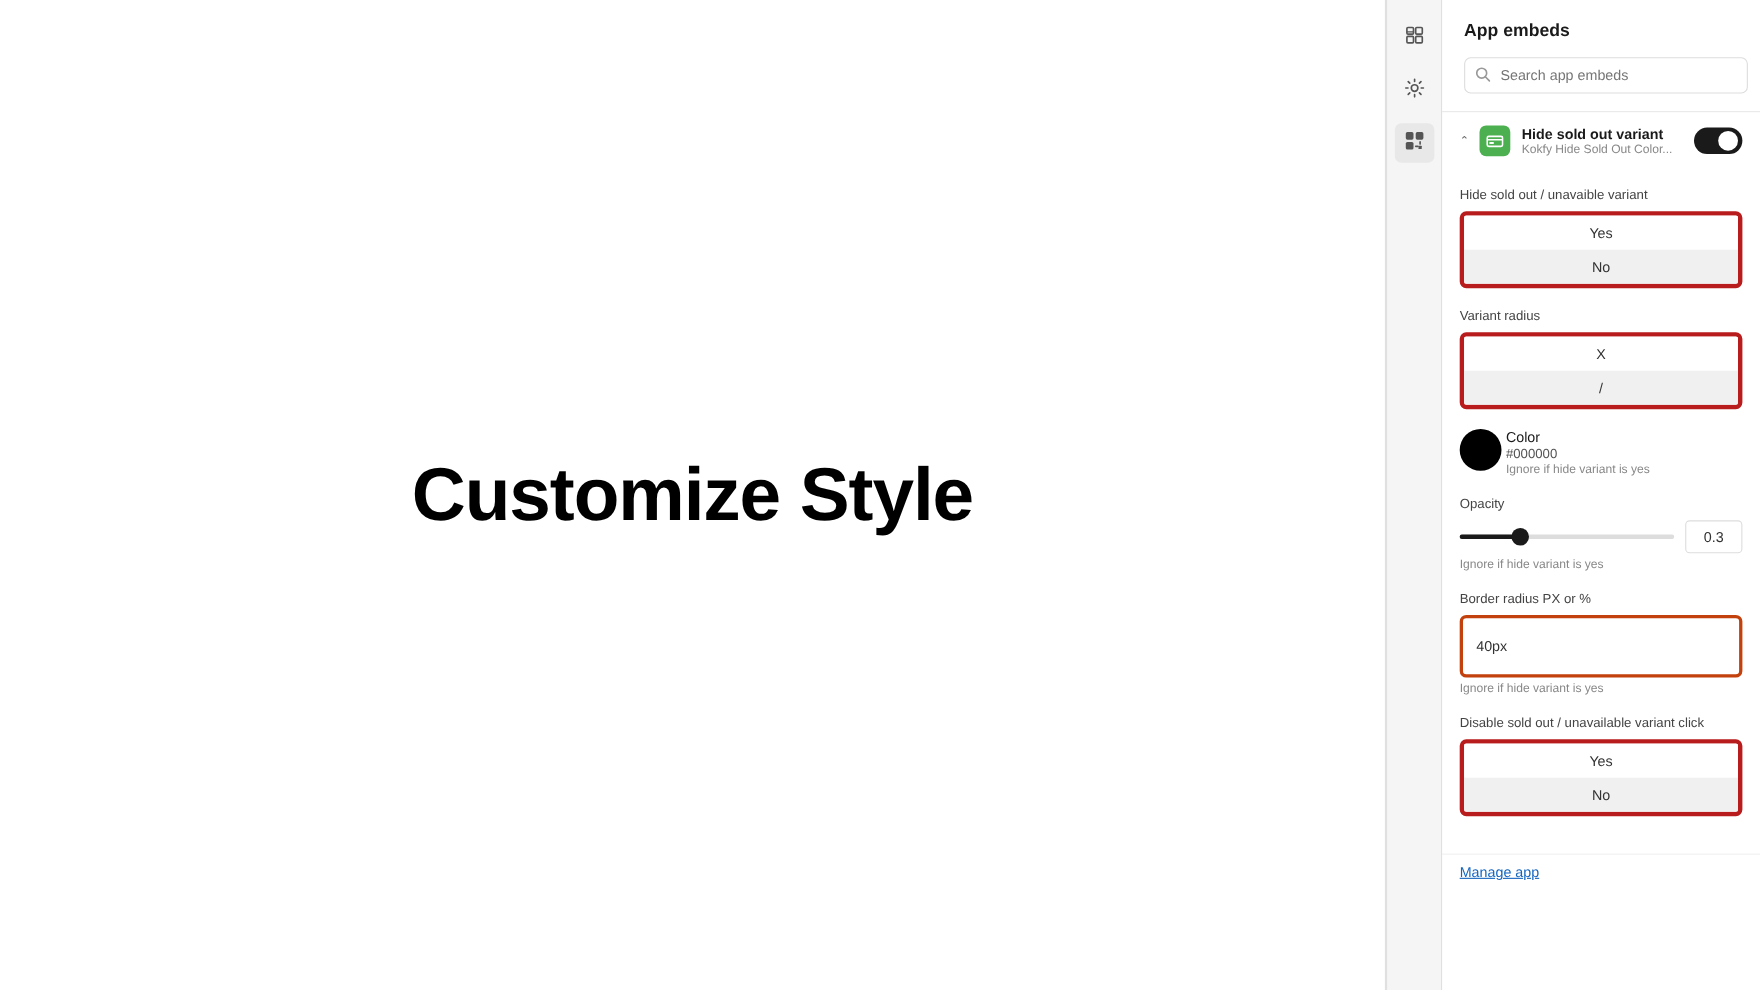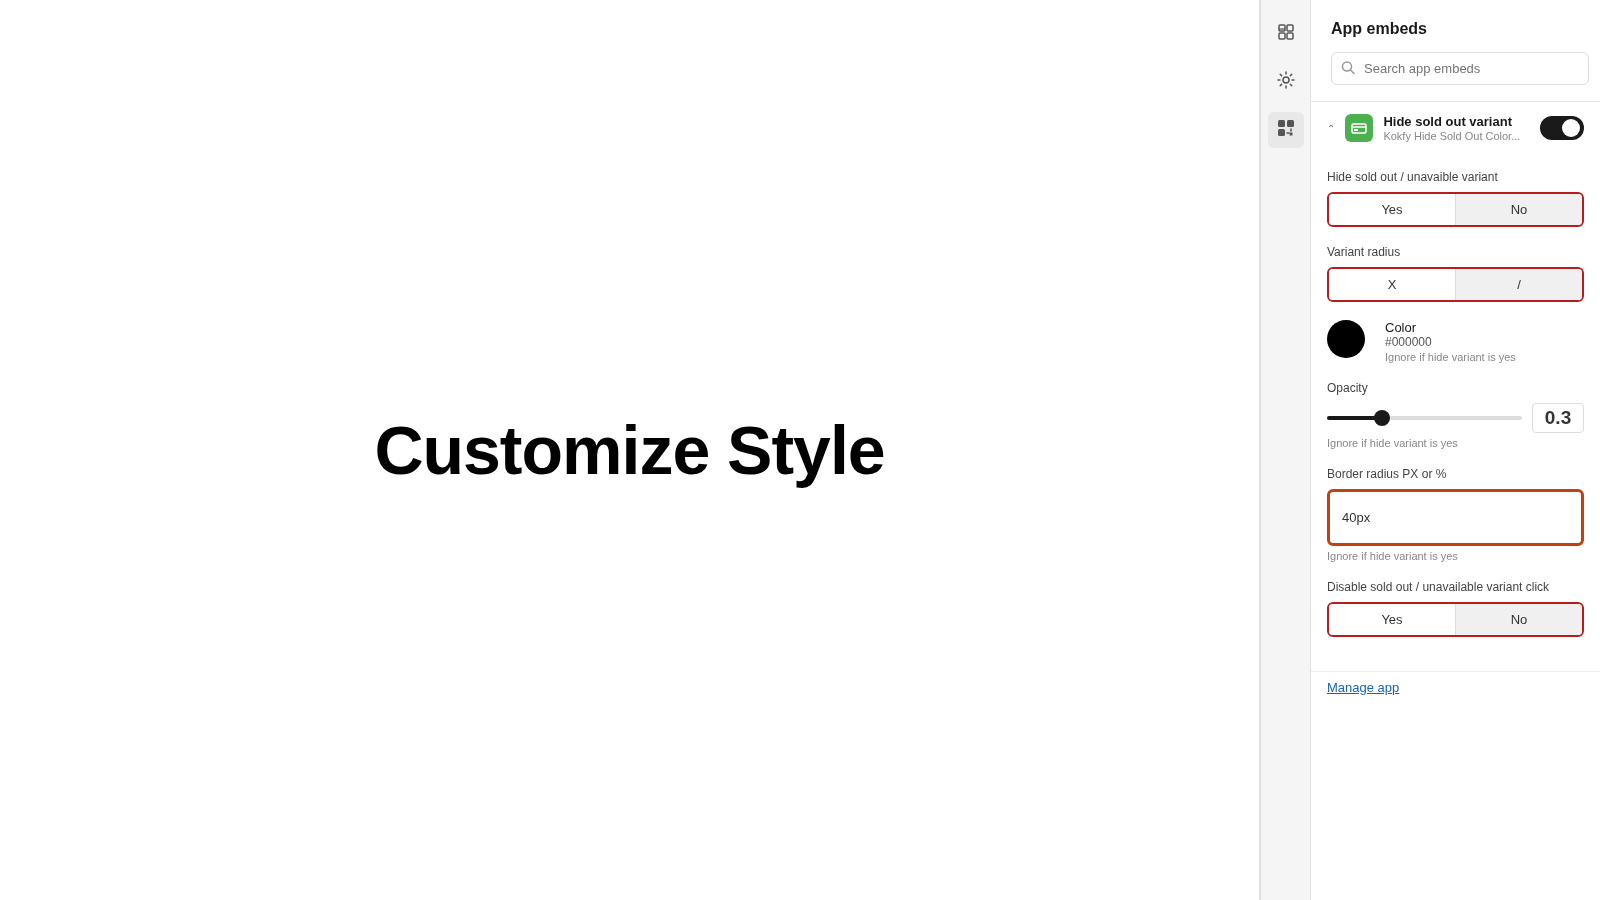--- a/index.html
+++ b/index.html
@@ -202,23 +202,24 @@
 
     .setting-label {
       font-size: 12px;
       color: #444;
       margin-bottom: 8px;
     }
 
     
     .btn-group {
       display: flex;
-      border: 2px solid #b91c1c;
+      border: 4px solid #b91c1c;
       border-radius: 6px;
       overflow: hidden;
+      flex-direction: column;
     }
 
     .btn-group-item {
       flex: 1;
       padding: 8px 0;
       text-align: center;
       font-size: 13px;
       cursor: pointer;
       background: #f0f0f0;
       color: #333;
@@ -233,21 +234,21 @@
 
     .btn-group-divider {
       width: 1px;
       background: #ddd;
     }
 
     
     .color-row {
       display: flex;
       align-items: flex-start;
-      gap: 20px;
+      gap: 4px;
     }
 
     .color-swatch {
       width: 38px;
       height: 38px;
       border-radius: 50%;
       background: #000;
       flex-shrink: 0;
       cursor: pointer;
     }
@@ -317,23 +318,22 @@
     }
 
     .opacity-value-box {
       width: 52px;
       height: 30px;
       border: 1px solid #ddd;
       border-radius: 4px;
       display: flex;
       align-items: center;
       justify-content: center;
-      font-size: 19px;
+      font-size: 13px;
       color: #333;
-      font-weight: bold;
     }
 
     .hint-text {
       font-size: 11px;
       color: #888;
       margin-top: 4px;
     }
 
     
     .text-input {

